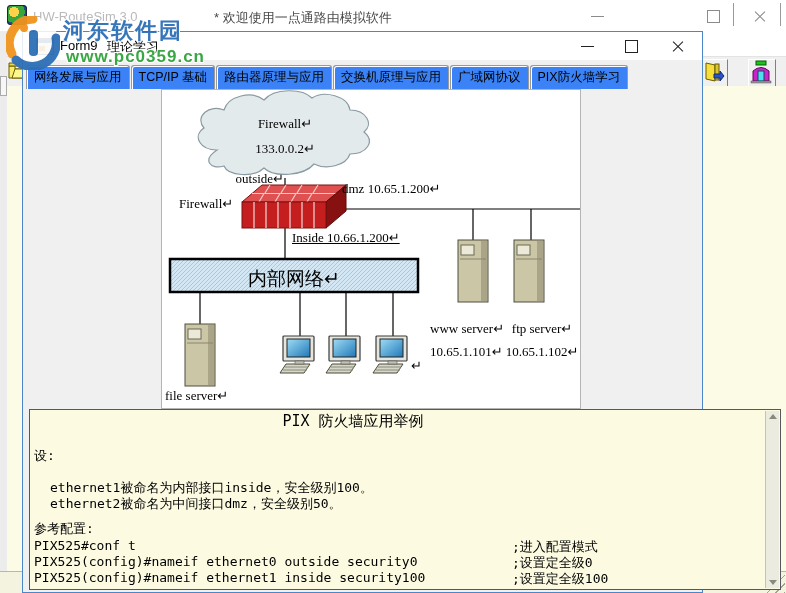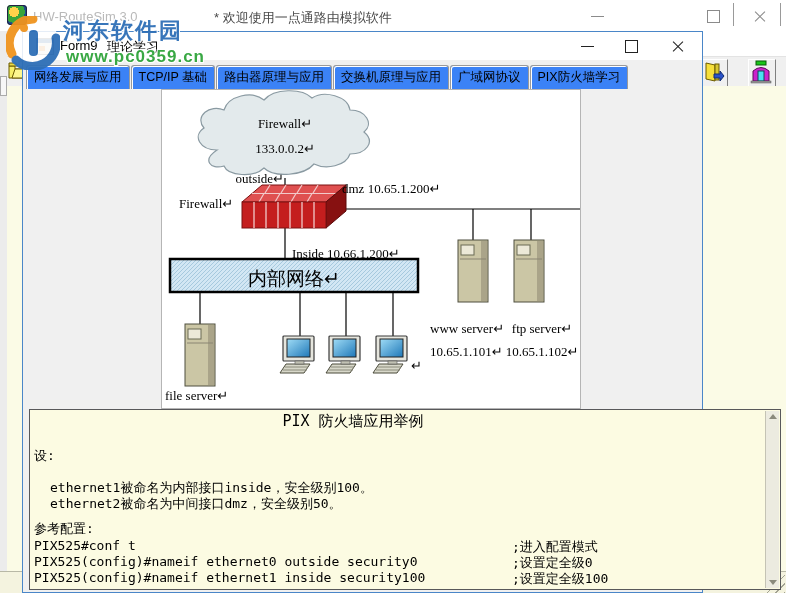--- a/index.html
+++ b/index.html
@@ -233,21 +233,21 @@
           <use href="#pc" x="121" y="246"></use>
           <use href="#pc" x="167" y="246"></use>
           <use href="#pc" x="214" y="246"></use>
         </svg>
 
         <div class="dlabel center" style="left:58px;top:26px;width:130px;">Firewall↵</div>
         <div class="dlabel center" style="left:58px;top:51px;width:130px;">133.0.0.2↵</div>
         <div class="dlabel" style="left:50px;top:81px;width:72px;text-align:right;">outside↵</div>
         <div class="dlabel" style="left:17px;top:106px;">Firewall↵</div>
         <div class="dlabel" style="left:180px;top:91px;">dmz 10.65.1.200↵</div>
-        <div class="dlabel" style="left:130px.;top:156px;left:130px;text-decoration:underline;">Inside 10.66.1.200↵</div>
+        <div class="dlabel" style="left:130px.;top:140px;left:130px;text-decoration:underline;">Inside 10.66.1.200↵</div>
         <div class="dlabel lan-label center" style="left:8px;top:176px;width:248px;">内部网络↵</div>
         <div class="dlabel center" style="left:268px;top:231px;width:72px;">www server↵</div>
         <div class="dlabel center" style="left:268px;top:254px;width:72px;">10.65.1.101↵</div>
         <div class="dlabel center" style="left:343px;top:231px;width:74px;">ftp server↵</div>
         <div class="dlabel center" style="left:343px;top:254px;width:74px;">10.65.1.102↵</div>
         <div class="dlabel" style="left:3px;top:298px;">file server↵</div>
         <div class="dlabel" style="left:249px;top:268px;">↵</div>
       </div>
     </div>
 

